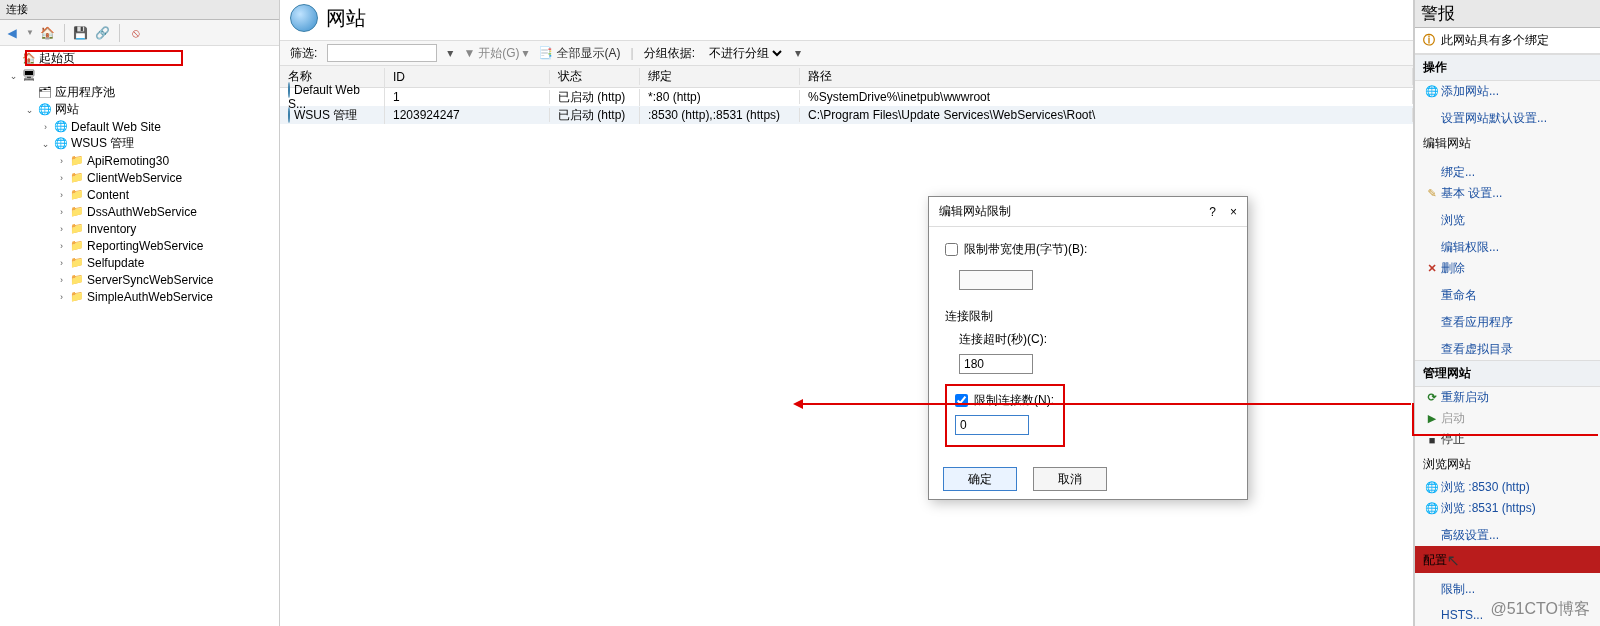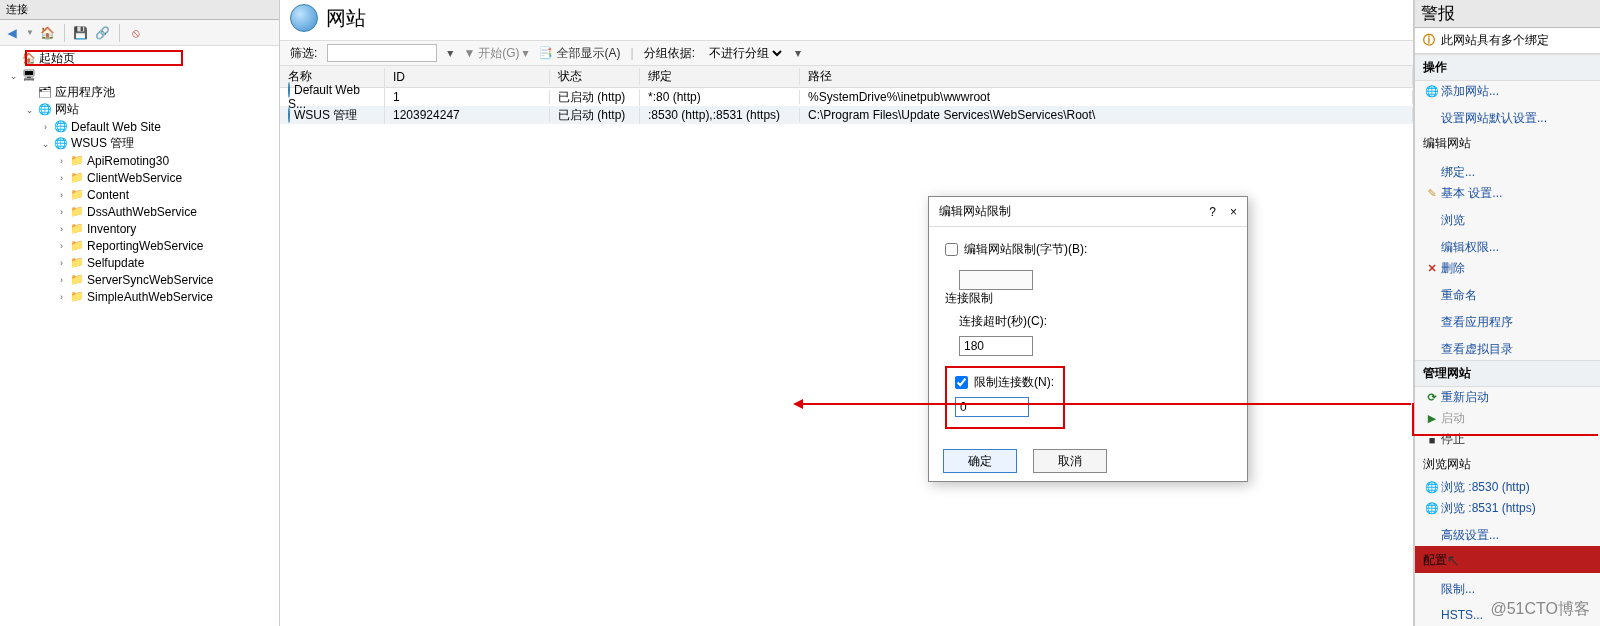--- a/index.html
+++ b/index.html
@@ -34,21 +34,21 @@
     .row.alt { background: #eef3f8; }
     .cell-icon { width: 14px; height: 14px; border-radius: 50%; background: radial-gradient(circle at 35% 35%, #cce8ff, #4a9bd6); border: 1px solid #3a7faa; margin-right: 4px; }
 
     
     .dialog { position: absolute; left: 648px; top: 196px; width: 320px; background: #fff; border: 1px solid #888; box-shadow: 3px 3px 12px rgba(0,0,0,.25); }
     .dlg-title { display: flex; align-items: center; justify-content: space-between; padding: 6px 10px; background: #fff; border-bottom: 1px solid #ddd; }
     .dlg-title .controls { display: flex; gap: 14px; font-size: 13px; }
     .dlg-body { padding: 14px 16px 12px 16px; }
     .form-check { display: flex; align-items: center; gap: 6px; }
     .num-input { width: 74px; height: 20px; border: 1px solid #888; margin-top: 6px; padding: 0 4px; }
-    .group { }
+    .group { margin-top: 18px; }
     .group-title { margin-bottom: 6px; }
     .sub { padding-left: 14px; margin-top: 6px; }
     .highlight-2 { border: 2px solid #d00; padding: 6px 8px 10px 8px; margin-top: 10px; width: 120px; }
     .dlg-footer { display: flex; justify-content: flex-start; gap: 16px; padding: 8px 14px 8px; }
     .btn { width: 74px; height: 24px; border: 1px solid #888; background: #f5f5f5; cursor: pointer; }
     .btn.primary { border: 1px solid #3a7fcc; background: #eaf3ff; }
 
     
     .right-panel { width: 186px; background: #f7f7f7; border-left: 1px solid #ccc; display: flex; flex-direction: column; }
     .right-header { background: #e8e8e8; border-bottom: 1px solid #bbb; padding: 2px 6px; font-size: 17px; }
@@ -211,21 +211,21 @@
       <div class="dlg-title">
         <span>编辑网站限制</span>
         <div class="controls">
           <span>?</span>
           <span>×</span>
         </div>
       </div>
       <div class="dlg-body">
         <label class="form-check">
           <input type="checkbox" style="">
-          <span>编辑网站限制(字节)(B):</span>
+          <span>限制带宽使用(字节)(B):</span>
         </label>
         <div class="sub"><input class="num-input" disabled="" value="" style=""></div>
 
         <div class="group">
           <div class="group-title">连接限制</div>
           <div class="sub">
             <div>连接超时(秒)(C):</div>
             <input class="num-input" value="180" style="">
           </div>
 

